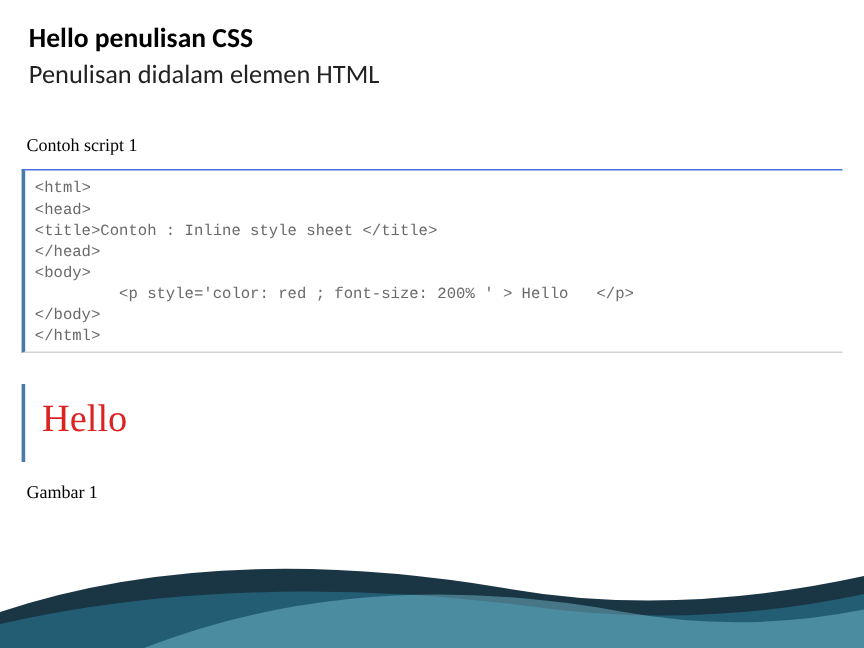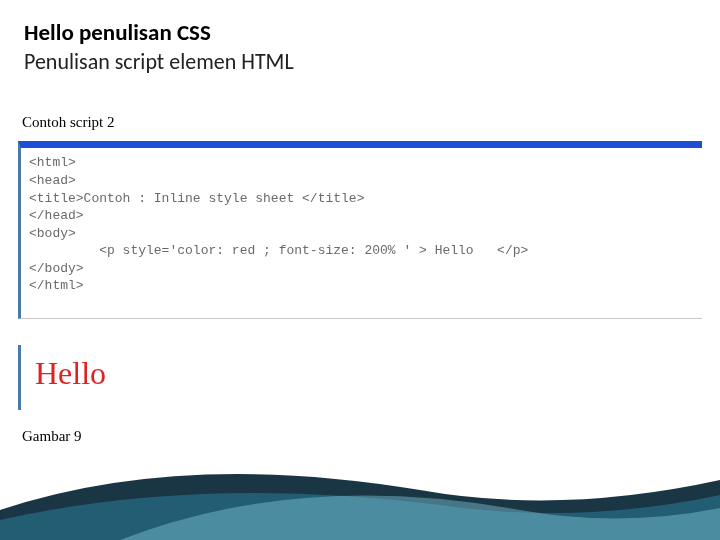--- a/index.html
+++ b/index.html
@@ -27,23 +27,23 @@
   }
   .contoh-label {
     font-family: "Times New Roman", serif;
     font-size: 15px;
     color: #000;
     padding: 38px 0 6px 22px;
   }
   .code-block {
     margin: 4px 18px 0 18px;
     border-left: 3px solid #4a7aa8;
-    border-top: 7px solid #1d4ed8;
+    border-top: 1px solid #1d4ed8;
     border-bottom: 1px solid #c8c8c8;
-    padding: 6px 0 23px 8px;
+    padding: 6px 0 4px 8px;
     font-family: "Courier New", monospace;
     font-size: 13px;
     color: #6a6a6a;
     line-height: 1.35;
     white-space: pre;
   }
   .output-block {
     margin: 26px 0 0 18px;
     border-left: 3px solid #4a7aa8;
     padding: 10px 0 18px 14px;
@@ -69,37 +69,37 @@
     width: 720px;
     height: 120px;
     pointer-events: none;
   }
 </style>
 </head>
 <body>
 
 <div class="heading-block">
   <div class="title">Hello penulisan CSS</div>
-  <div class="subtitle">Penulisan script elemen HTML</div>
+  <div class="subtitle">Penulisan didalam elemen HTML</div>
 </div>
 
-<div class="contoh-label">Contoh script 2</div>
+<div class="contoh-label">Contoh script 1</div>
 
 <div class="code-block"><span>&lt;html&gt;</span>
 <span>&lt;head&gt;</span>
 <span>&lt;title&gt;Contoh : Inline style sheet &lt;/title&gt;</span>
 <span>&lt;/head&gt;</span>
 <span>&lt;body&gt;</span>
 <span>         &lt;p style='color: red ; font-size: 200% ' &gt; Hello   &lt;/p&gt;</span>
 <span>&lt;/body&gt;</span>
 <span>&lt;/html&gt;</span></div>
 
 <div class="output-block">
   <span class="hello">Hello</span>
 </div>
 
-<div class="gambar-label">Gambar 9</div>
+<div class="gambar-label">Gambar 1</div>
 
 <svg class="swoosh" viewBox="0 0 720 120" preserveAspectRatio="none">
   <path d="M0,120 L0,90 Q180,30 420,70 Q560,95 720,60 L720,120 Z" fill="#0e2a3a" opacity="0.95"></path>
   <path d="M0,120 L0,100 Q200,55 440,85 Q580,105 720,75 L720,120 Z" fill="#2a7d9c" opacity="0.55"></path>
   <path d="M120,120 Q300,50 520,90 Q620,108 720,88 L720,120 Z" fill="#7fc6d9" opacity="0.45"></path>
 </svg>
 
 </body></html>

